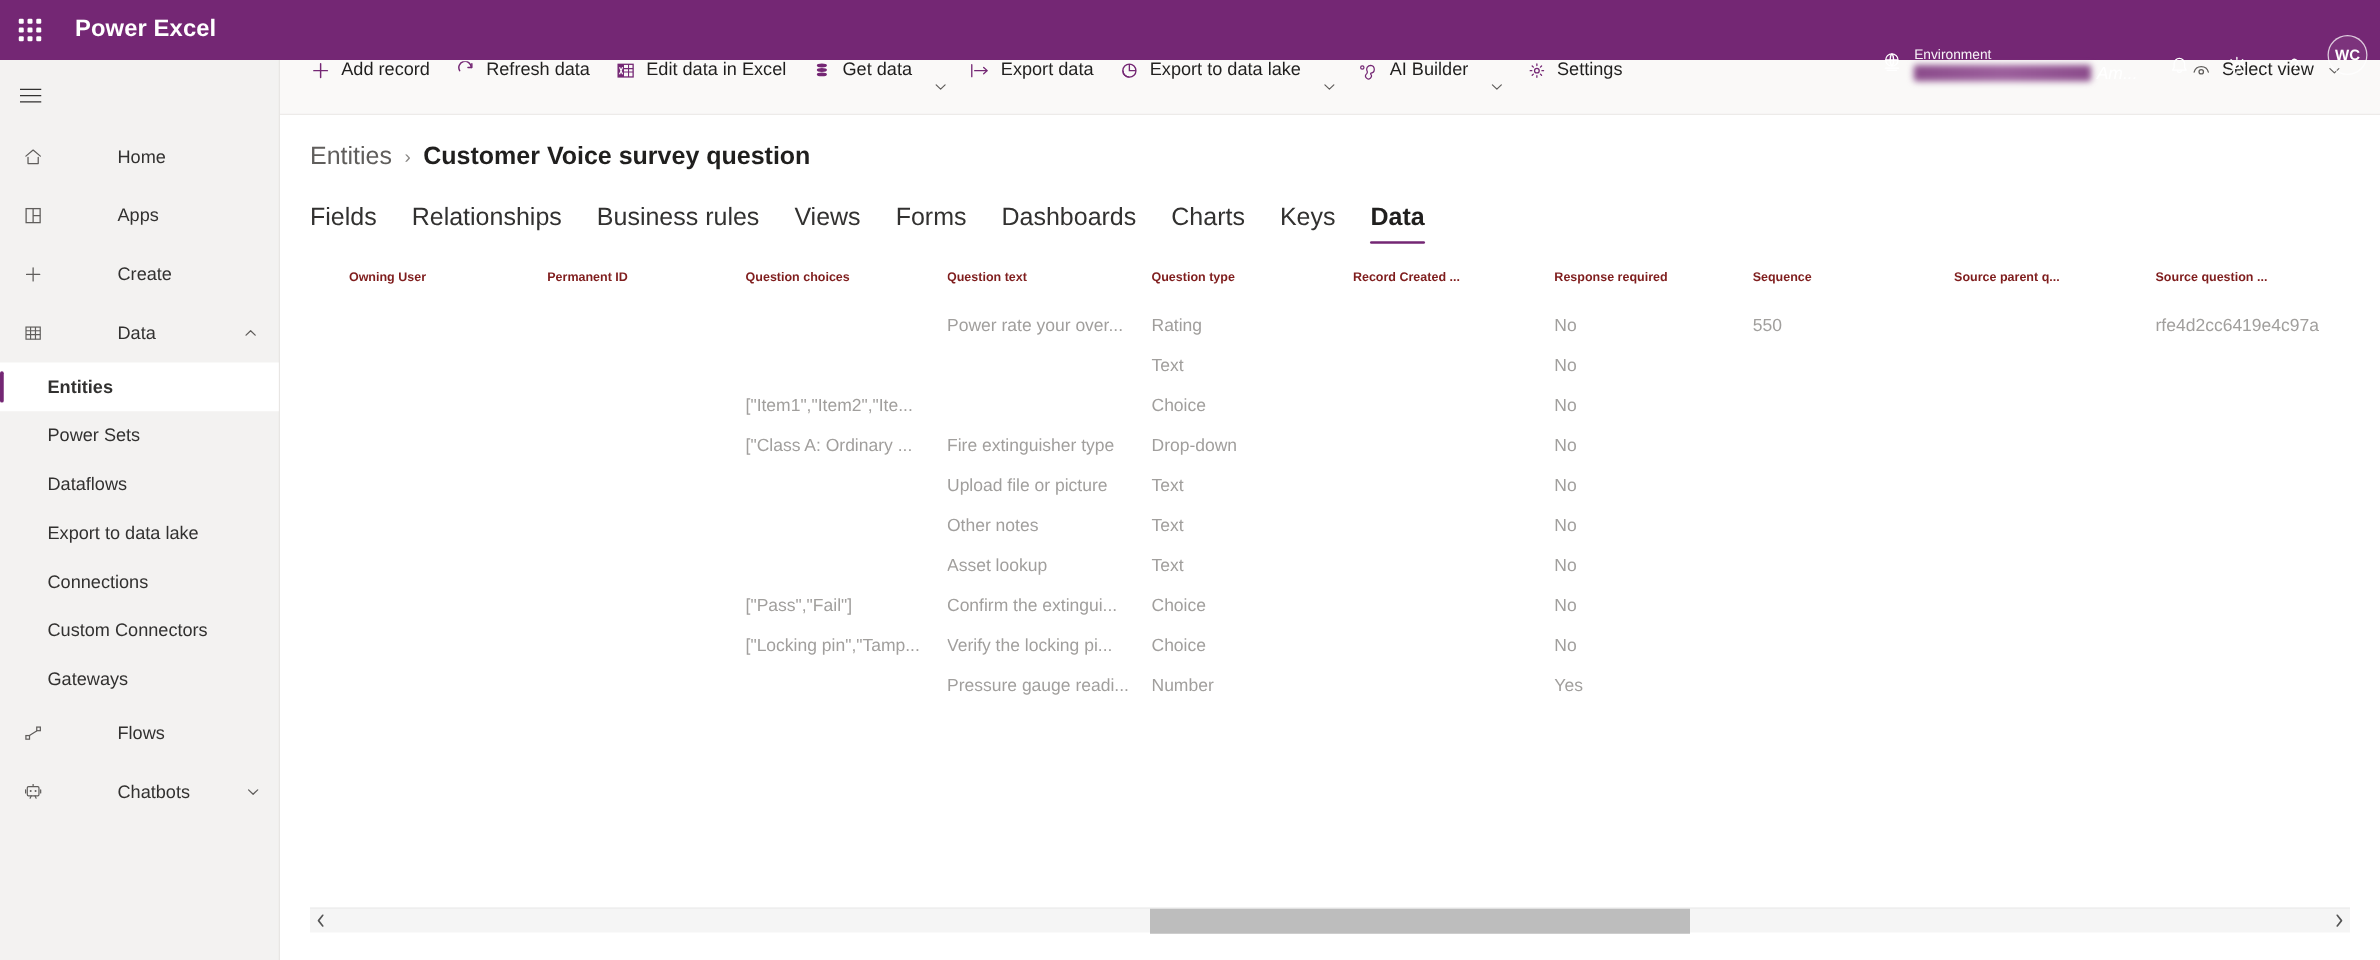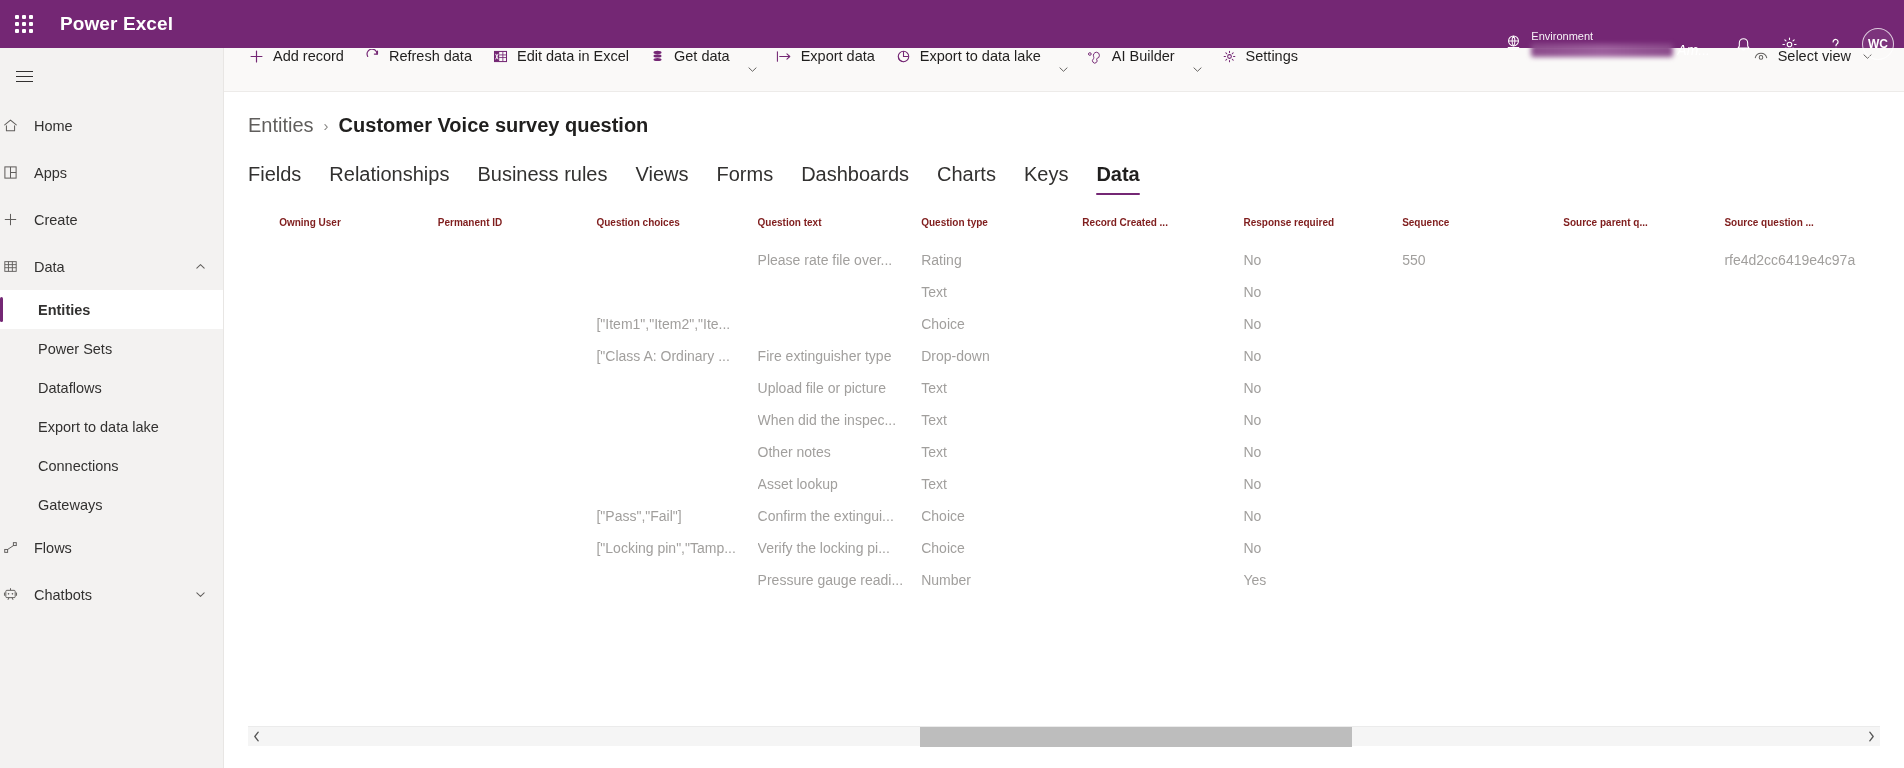--- a/index.html
+++ b/index.html
@@ -29,21 +29,21 @@
     grid-template-columns: repeat(3, 4px);
     grid-template-rows: repeat(3, 4px);
     gap: 3px;
   }
   .waffle-grid i { background: #ffffff; border-radius: 1px; display: block; width: 4px; height: 4px; }
   .brand-title {
     font-size: 19px; font-weight: 600; letter-spacing: .1px;
     margin-left: 12px; cursor: pointer;
   }
   .brand-right {
-    margin-left: auto; display: flex; align-items: center; height: 32px; margin-top: 40px;
+    margin-left: auto; display: flex; height: 32px; margin-top: 40px;
   }
   .env-picker {
     display: flex; align-items: center; gap: 8px;
     padding: 0 10px; height: 48px; cursor: pointer;
   }
   .env-labels { display: flex; flex-direction: column; justify-content: center; line-height: 1.15; }
   .env-caption { font-size: 11px; opacity: .95; }
   .env-value-row { display: flex; align-items: center; gap: 4px; }
   .env-blur {
     width: 142px; height: 13px;
@@ -87,23 +87,24 @@
     border-top: 1.4px solid #323130;
     border-bottom: 1.4px solid #323130;
     position: relative;
   }
   .hamburger span::after {
     content:""; position: absolute; left: 0; top: 4px;
     width: 17px; border-top: 1.4px solid #323130;
   }
   .nav-item {
     height: 47px; display: flex; align-items: center;
-    padding-left: 0; cursor: pointer;
+    padding-left: 16px; cursor: pointer;
     font-size: 14.5px; color: #323130;
     position: relative;
+    gap: 44px;
   }
   .nav-ico {
     width: 20px; height: 20px; min-width: 20px;
     display: flex; align-items: center; justify-content: center;
     margin-right: 14px;
   }
   .nav-label { flex: 1; white-space: nowrap; }
   .nav-chev { margin-right: 16px; display: flex; align-items: center; }
   .subnav-item {
     height: 39px; display: flex; align-items: center;
@@ -322,20 +323,23 @@
       <span>Power Sets</span>
     </div>
     <div class="subnav-item">
       <span>Dataflows</span>
     </div>
     <div class="subnav-item">
       <span>Export to data lake</span>
     </div>
     <div class="subnav-item">
       <span>Connections</span>
+    </div>
+    <div class="subnav-item">
+      <span>Custom Connectors</span>
     </div>
     <div class="subnav-item">
       <span>Gateways</span>
     </div>
 
     <div class="nav-item">
       <span class="nav-ico">
         <svg width="17" height="17" viewBox="0 0 20 20" fill="none" stroke="#605e5c" stroke-width="1.15">
           <rect x="3.2" y="12.3" width="3.4" height="3.4"></rect>
           <rect x="13.4" y="4.3" width="3.4" height="3.4"></rect>
@@ -534,21 +538,21 @@
                 <th>Source parent q...</th>
                 <th>Source question ...</th>
               </tr>
             </thead>
             <tbody id="grid-body">
                 <tr>
                   <td></td>
                   <td></td>
                   <td></td>
                   <td></td>
-                  <td>Please rate file over...</td>
+                  <td>Power rate your over...</td>
                   <td>Rating</td>
                   <td></td>
                   <td>No</td>
                   <td>550</td>
                   <td></td>
                   <td>rfe4d2cc6419e4c97a</td>
                 </tr>
                 <tr>
                   <td></td>
                   <td></td>
@@ -587,33 +591,20 @@
                   <td></td>
                   <td></td>
                   <td></td>
                 </tr>
                 <tr>
                   <td></td>
                   <td></td>
                   <td></td>
                   <td></td>
                   <td>Upload file or picture</td>
-                  <td>Text</td>
-                  <td></td>
-                  <td>No</td>
-                  <td></td>
-                  <td></td>
-                  <td></td>
-                </tr>
-                <tr>
-                  <td></td>
-                  <td></td>
-                  <td></td>
-                  <td></td>
-                  <td>When did the inspec...</td>
                   <td>Text</td>
                   <td></td>
                   <td>No</td>
                   <td></td>
                   <td></td>
                   <td></td>
                 </tr>
                 <tr>
                   <td></td>
                   <td></td>

